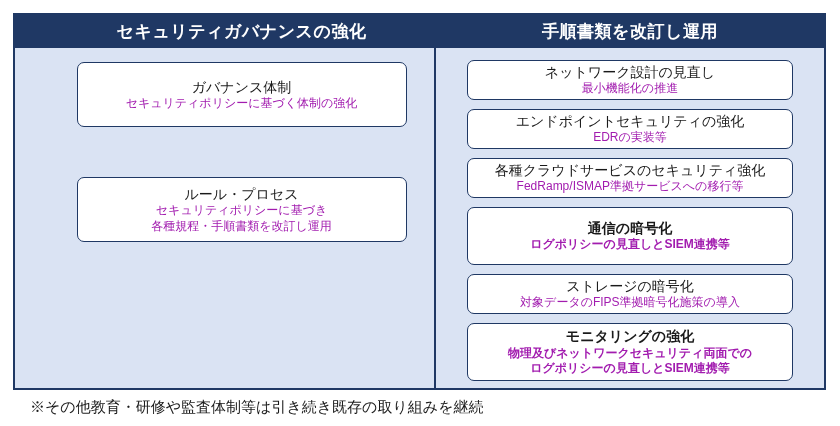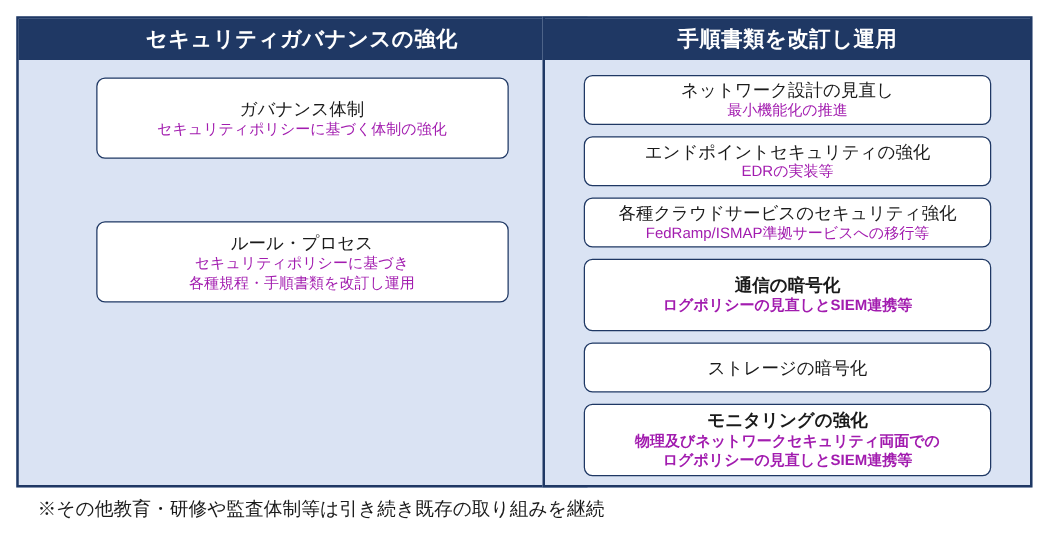--- a/index.html
+++ b/index.html
@@ -130,20 +130,21 @@
         <div class="box-sub">FedRamp/ISMAP準拠サービスへの移行等</div>
       </div>
 
       <div class="box box-3line">
         <div class="box-title">通信の暗号化</div>
         <div class="box-sub">ログポリシーの見直しとSIEM連携等</div>
       </div>
 
       <div class="box box-2line">
         <div class="box-title">ストレージの暗号化</div>
+        <div class="box-sub">対象データのFIPS準拠暗号化施策の導入</div>
       </div>
 
       <div class="box box-3line">
         <div class="box-title">モニタリングの強化</div>
         <div class="box-sub">物理及びネットワークセキュリティ両面での</div>
         <div class="box-sub">ログポリシーの見直しとSIEM連携等</div>
       </div>
 
     </div>
   </div>

